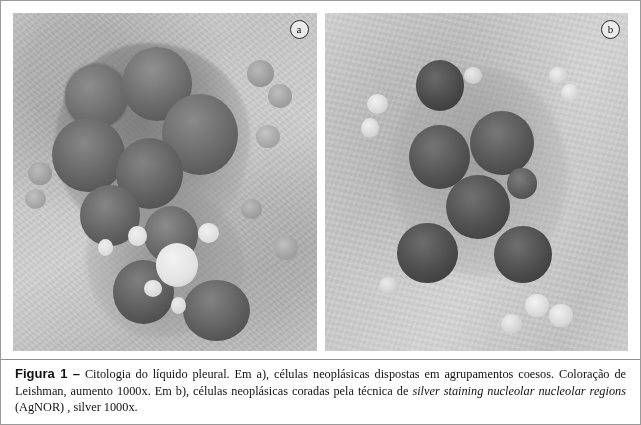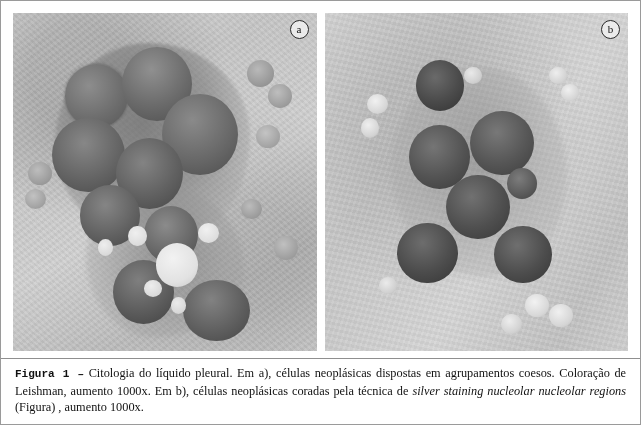--- a/index.html
+++ b/index.html
@@ -109,23 +109,23 @@
     padding: 6px 14px 9px 14px;
     border-top: 1px solid #8f8f8f;
     background: #ffffff;
     font-family: "Liberation Serif", serif;
     font-size: 12.3px;
     line-height: 16.2px;
     color: #111111;
     text-align: justify;
   }
   #caption .fig-num {
-    font-family: Liberation Mono, monospace;
+    font-family: Liberation Sans, sans-serif;
     font-weight: bold;
-    font-size: 11px;
+    font-size: 13px;
   }
   #caption .italic {
     font-style: italic;
   }
 </style>
 </head>
 <body>
 
 <div id="figure-wrap">
 
@@ -187,16 +187,16 @@
       <div class="cell" style="left:58%;top:89%;width:7%;height:6%;background:radial-gradient(circle at 40% 35%, #ededed 0%, #d2d2d2 65%, #b9b9b9 100%);"></div>
       <div class="cell" style="left:46%;top:16%;width:6%;height:5%;background:radial-gradient(circle at 40% 35%, #e9e9e9 0%, #cfcfcf 65%, #b6b6b6 100%);"></div>
       <div class="cell" style="left:18%;top:78%;width:6%;height:5%;background:radial-gradient(circle at 40% 35%, #ebebeb 0%, #d0d0d0 65%, #b7b7b7 100%);"></div>
 
       <div class="panel-label">b</div>
     </div>
 
   </div>
 
   <div id="caption">
-    <span class="fig-num">Figura 1 –</span><span> Citologia do líquido pleural. Em a), células neoplásicas dispostas em agrupamentos coesos. Coloração de Leishman, aumento 1000x. Em b), células neoplásicas coradas pela técnica de </span><span class="italic">silver staining nucleolar nucleolar regions</span><span> (Figura) , aumento 1000x.</span>
+    <span class="fig-num">Figura 1 –</span><span> Citologia do líquido pleural. Em a), células neoplásicas dispostas em agrupamentos coesos. Coloração de Leishman, aumento 1000x. Em b), células neoplásicas coradas pela técnica de </span><span class="italic">silver staining nucleolar nucleolar regions</span><span> (AgNOR) , silver 1000x.</span>
   </div>
 
 </div>
 
 </body></html>

